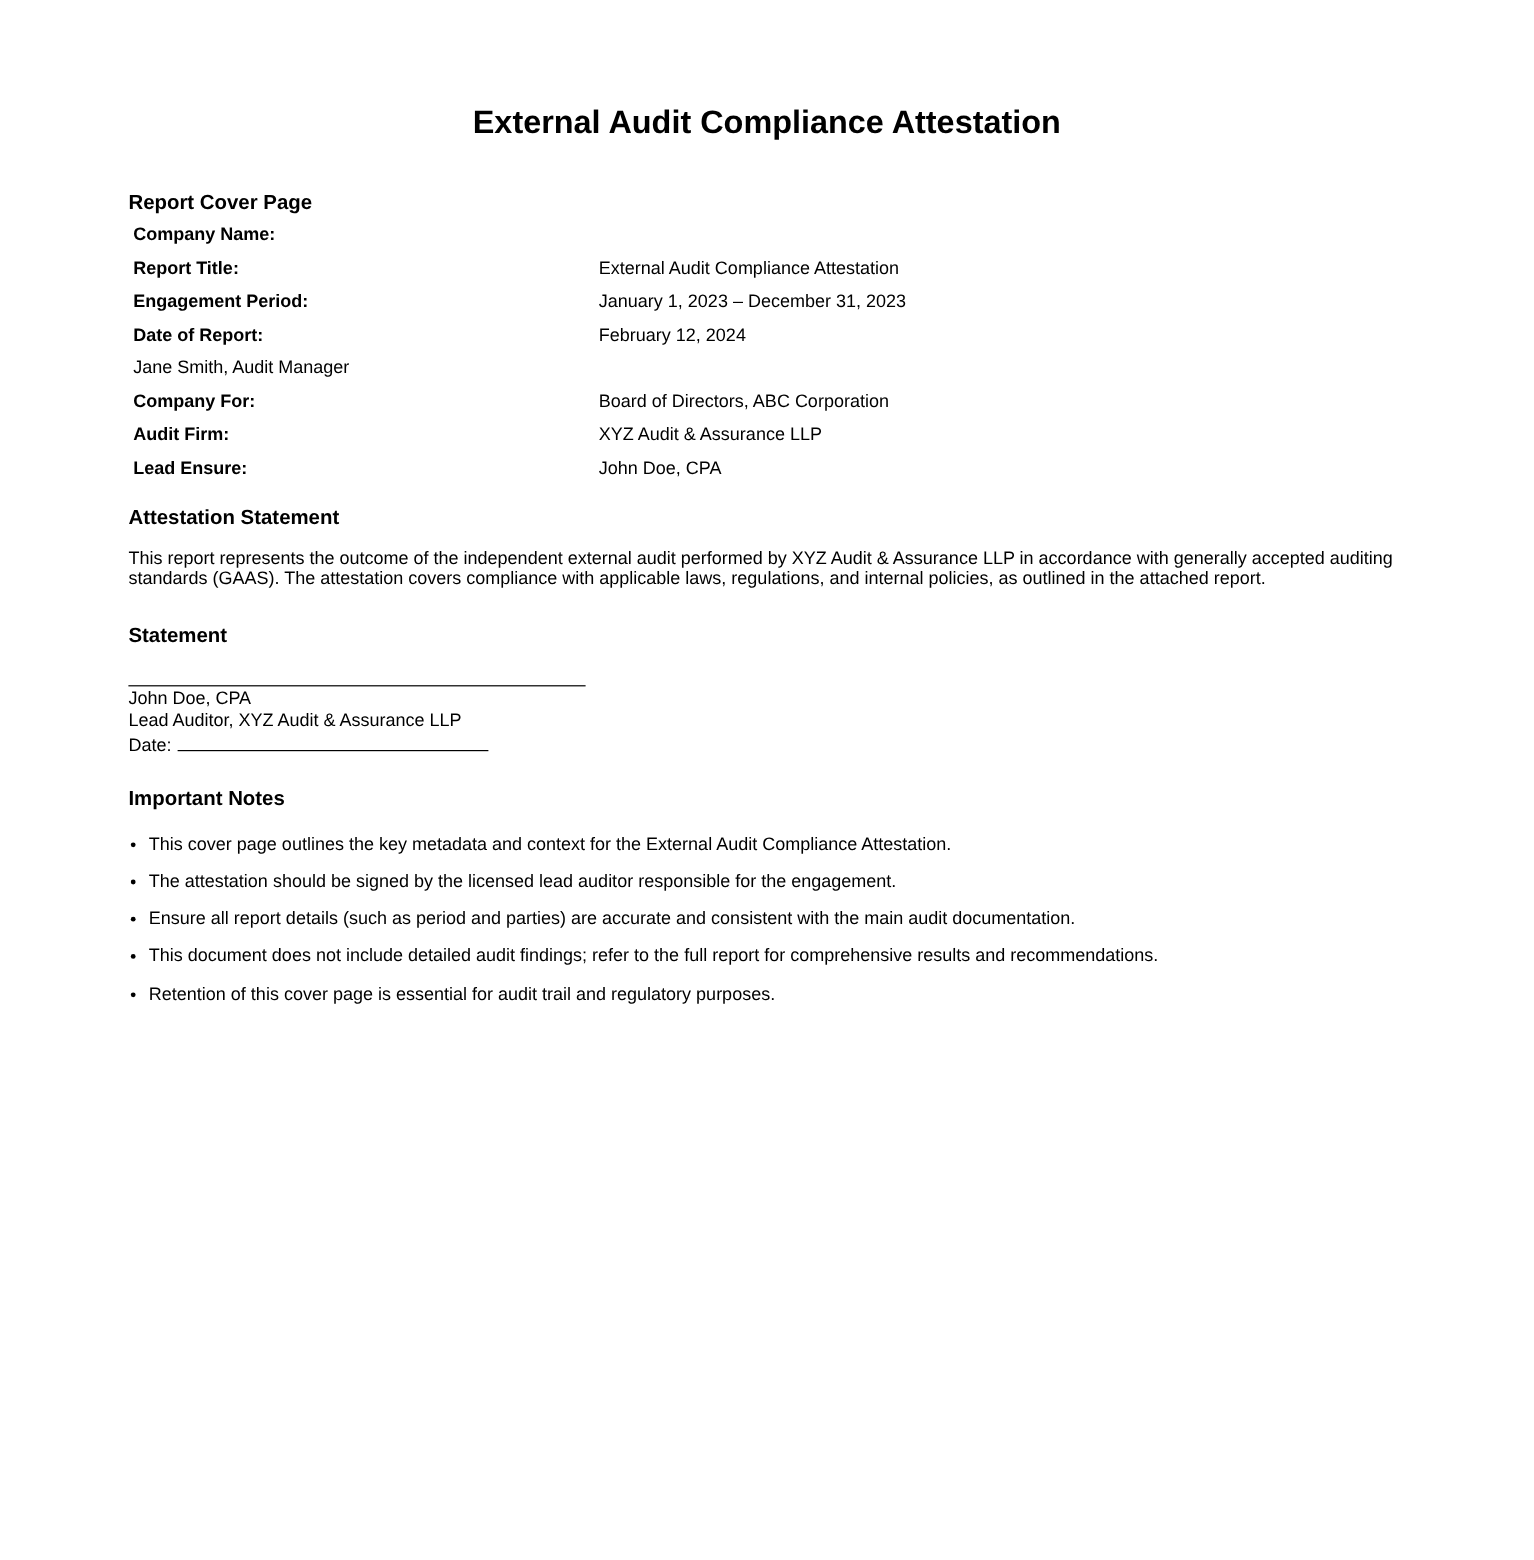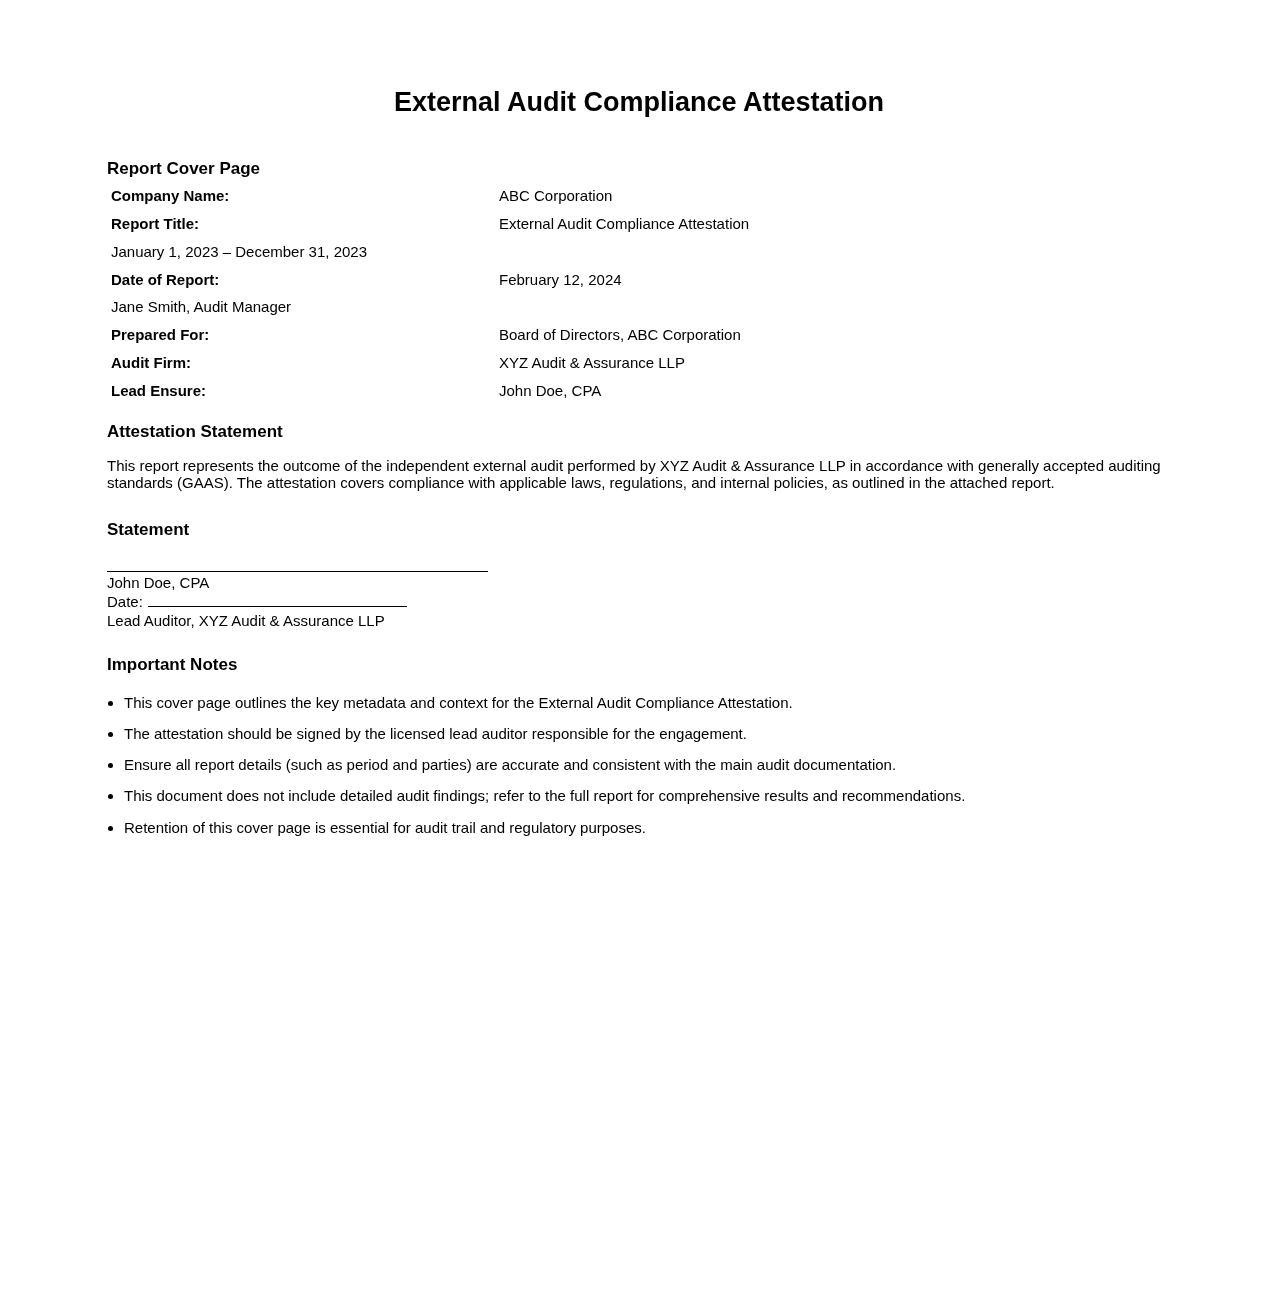--- a/index.html
+++ b/index.html
@@ -101,43 +101,43 @@
 <div class="page">
 
   <h1 class="doc-title">External Audit Compliance Attestation</h1>
 
   <p class="section-heading cover-heading">Report Cover Page</p>
 
   <div class="fields">
 
       <div class="field-row">
         <span class="field-label">Company Name:</span>
-        <span class="field-value">ABC Corporation</span>
       </div>
 
       <div class="field-row">
         <span class="field-label">Report Title:</span>
         <span class="field-value">External Audit Compliance Attestation</span>
       </div>
 
       <div class="field-row">
+        <span class="field-label">Engagement Period:</span>
         <span class="field-value">January 1, 2023 – December 31, 2023</span>
       </div>
 
       <div class="field-row">
         <span class="field-label">Date of Report:</span>
         <span class="field-value">February 12, 2024</span>
       </div>
 
       <div class="field-row">
         <span class="field-value">Jane Smith, Audit Manager</span>
       </div>
 
       <div class="field-row">
-        <span class="field-label">Prepared For:</span>
+        <span class="field-label">Company For:</span>
         <span class="field-value">Board of Directors, ABC Corporation</span>
       </div>
 
       <div class="field-row">
         <span class="field-label">Audit Firm:</span>
         <span class="field-value">XYZ Audit &amp; Assurance LLP</span>
       </div>
 
       <div class="field-row">
         <span class="field-label">Lead Ensure:</span>
@@ -148,24 +148,24 @@
   <p class="section-heading attest-heading">Attestation Statement</p>
 
   <p class="body-text">This report represents the outcome of the independent external audit performed by XYZ Audit &amp; Assurance LLP in accordance with generally accepted auditing standards (GAAS). The attestation covers compliance with applicable laws, regulations, and internal policies, as outlined in the attached report.</p>
 
   <p class="section-heading signature-heading">Statement</p>
 
   <div class="sig-line"></div>
 
   <div class="sig-block">
     <div>John Doe, CPA</div>
+    <div>Lead Auditor, XYZ Audit &amp; Assurance LLP</div>
     <div>
       <span>Date:</span><span class="date-line"></span>
     </div>
-    <div>Lead Auditor, XYZ Audit &amp; Assurance LLP</div>
   </div>
 
   <p class="section-heading notes-heading">Important Notes</p>
 
   <ul class="notes-list">
 
       <li>This cover page outlines the key metadata and context for the External Audit Compliance Attestation.</li>
 
       <li>The attestation should be signed by the licensed lead auditor responsible for the engagement.</li>
 

